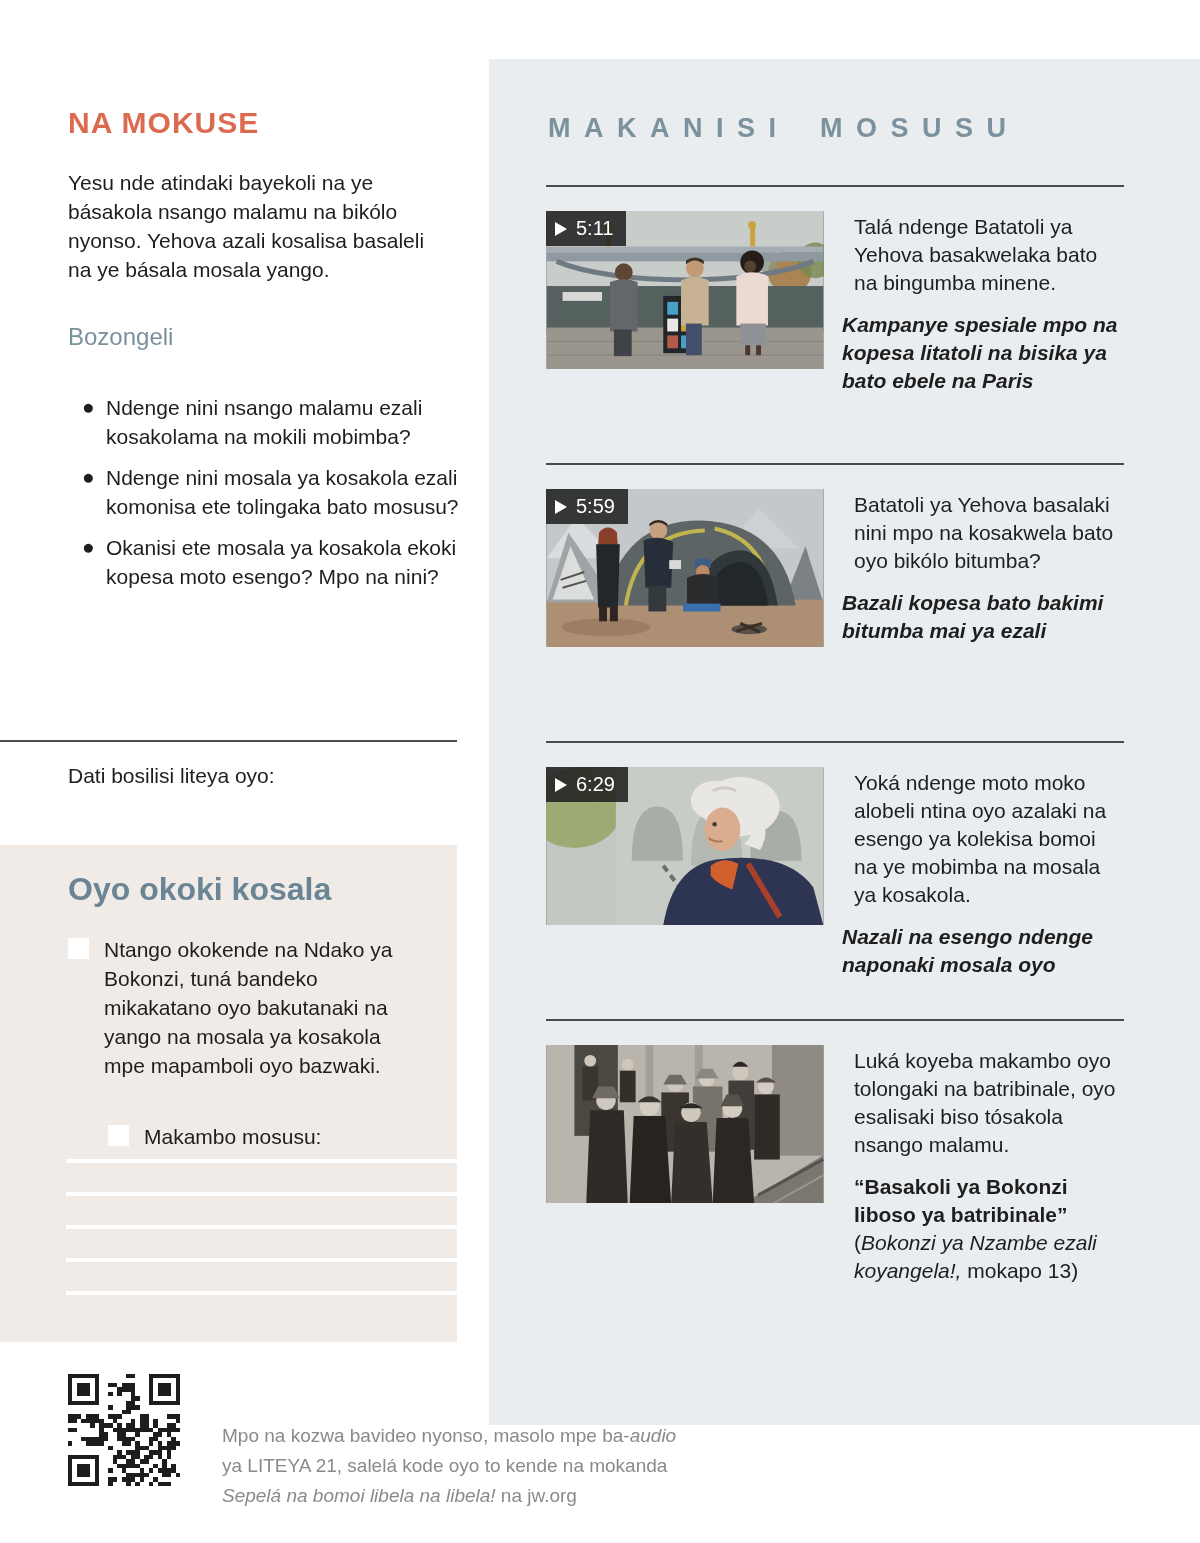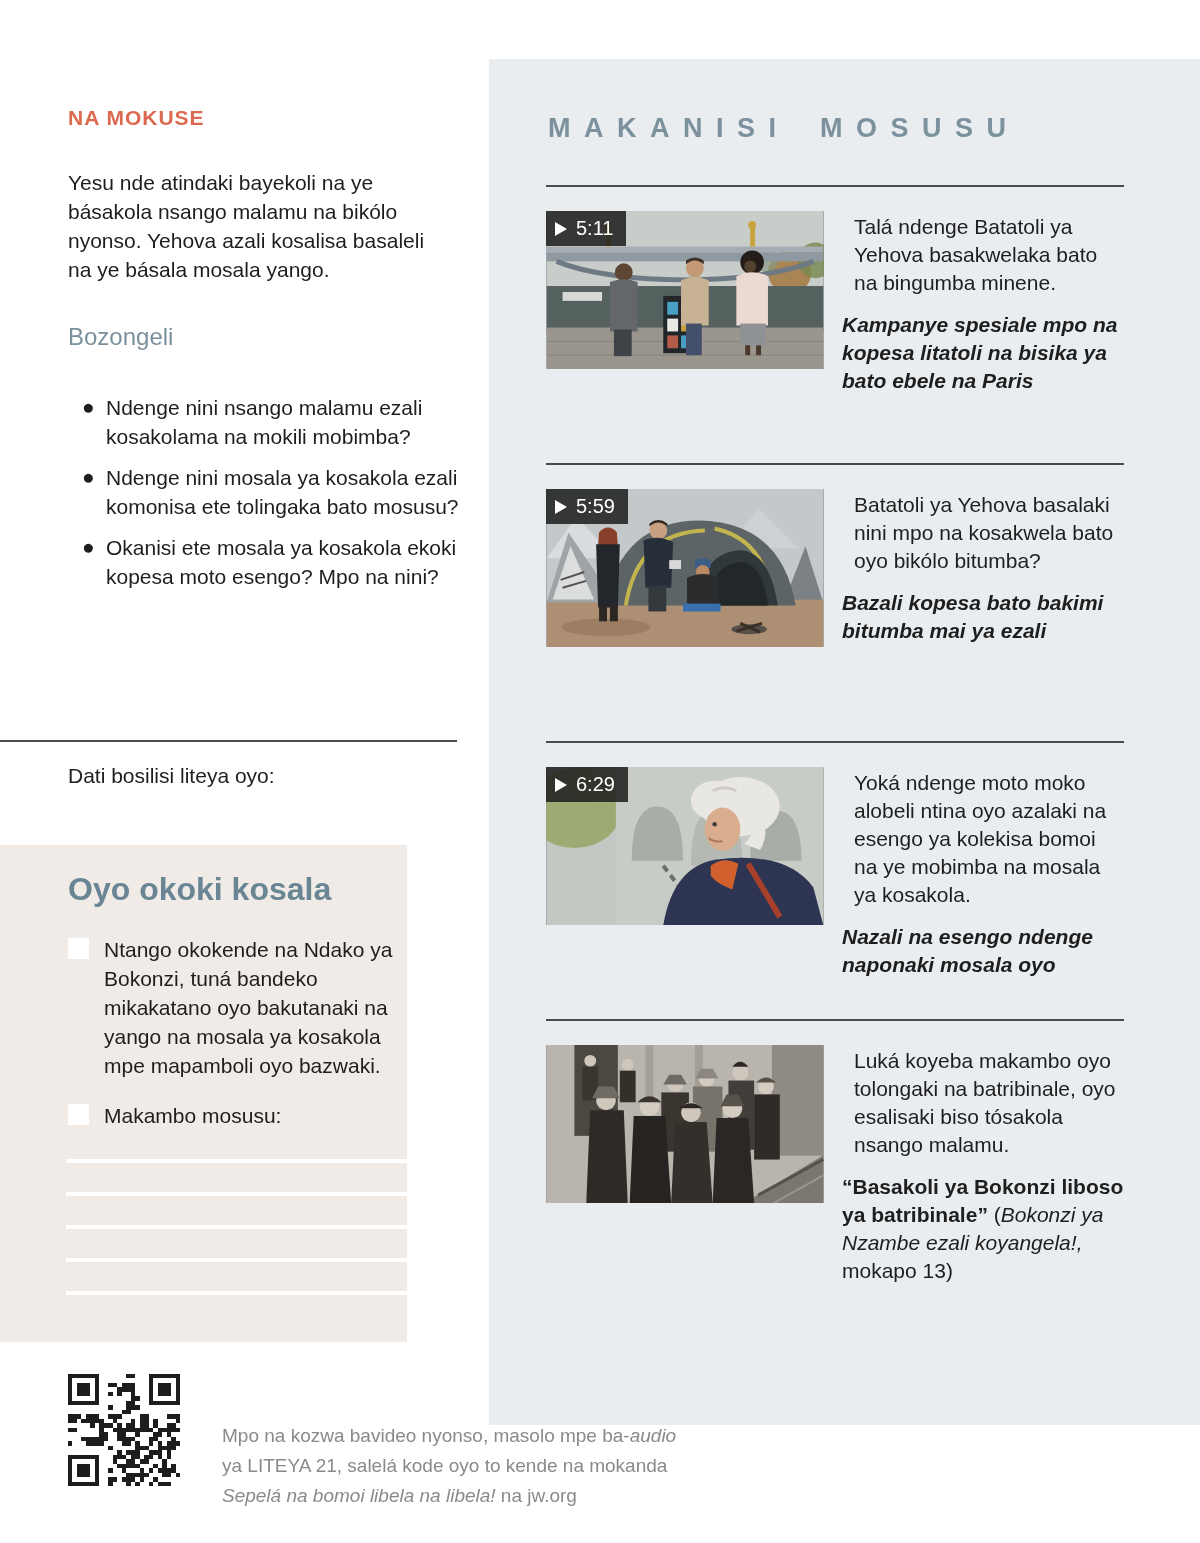--- a/index.html
+++ b/index.html
@@ -1,34 +1,34 @@
 <!DOCTYPE html>
 <html><head>
 <meta charset="utf-8">
 <style>
   html,body{margin:0;padding:0;background:#ffffff;}
   .page{position:relative;width:1200px;height:1543px;background:#ffffff;overflow:hidden;
         font-family:"Liberation Sans",sans-serif;color:#1e1e1e;}
 
   
-  .summary-title{position:absolute;left:68px;top:106px;font-size:21px;font-weight:800;
+  .summary-title{position:absolute;left:68px;top:106px;font-size:30px;font-weight:800;
                  letter-spacing:1px;color:#dc6a50;}
   .summary-text{position:absolute;left:68px;top:168px;width:378px;font-size:21px;line-height:29px;}
   .review-title{position:absolute;left:68px;top:323px;font-size:24px;font-weight:400;color:#7a909c;}
   .review-list{position:absolute;left:68px;top:393px;width:392px;margin:0;padding:0;list-style:none;}
   .review-list li{position:relative;padding-left:38px;margin-bottom:12px;font-size:21px;line-height:29px;}
   .review-list li .bullet{position:absolute;left:14px;top:-1px;font-size:21px;}
   .date-rule{position:absolute;left:0;top:740px;width:457px;height:0;border-top:2px solid #4d4d4d;}
   .date-label{position:absolute;left:68px;top:764px;font-size:21px;}
 
-  .todo-box{position:absolute;left:0;top:845px;width:407px;height:497px;background:#f1ebe7;}
+  .todo-box{position:absolute;left:0;top:845px;width:457px;height:497px;background:#f1ebe7;}
   .todo-title{position:absolute;left:68px;top:26px;font-size:32px;font-weight:600;color:#6a8594;}
   .todo-item{position:absolute;left:68px;width:356px;display:flex;gap:15px;font-size:21px;line-height:29px;}
   .todo-item.first{top:90px;gap:15px;}
-  .todo-item.second{top:256px;}
+  .todo-item.second{top:277px;margin-left:40px;}
   .checkbox{flex:none;width:21px;height:21px;background:#ffffff;margin-top:3px;}
   .write-lines{position:absolute;left:0;top:314px;right:0;}
   .write-line{height:4px;background:#ffffff;margin:0 0 29px 66px;}
 
   
   .right-panel{position:absolute;left:489px;top:59px;width:711px;height:1366px;background:#e9edf0;
                box-sizing:border-box;padding:0 76px 0 57px;}
   .right-title{padding-top:54px;margin:0 0 41px 2px;font-size:27px;font-weight:700;color:#7b919d;
                letter-spacing:0.5em;word-spacing:0.35em;white-space:nowrap;}
   .video-row{border-top:2px solid #4a4a4a;padding-top:24px;min-height:278px;box-sizing:border-box;
@@ -36,21 +36,21 @@
   .video-row.last{min-height:0;}
   .thumb{flex:none;position:relative;width:278px;height:158px;overflow:hidden;background:#9aa0a4;cursor:pointer;}
   .thumb svg{display:block;width:100%;height:100%;}
   .badge{position:absolute;left:0;top:0;display:flex;align-items:center;gap:9px;
          background:rgba(33,33,33,0.88);color:#ffffff;padding:6px 13px 6px 9px;font-size:20px;}
   .play-tri{width:0;height:0;border-left:12px solid #ffffff;border-top:7px solid transparent;
             border-bottom:7px solid transparent;}
   .vtext{flex:1;font-size:21px;line-height:28px;padding-top:2px;}
   .vtext .desc{margin:0 0 14px 12px;}
   .vtext .highlight{margin:0;font-weight:700;font-style:italic;}
-  .vtext .ref{margin:0;}
+  .vtext .ref{margin:12px;}
   .vtext .ref .q{font-weight:700;}
   .vtext .ref .src{font-style:italic;}
 
   
   .qr{position:absolute;left:68px;top:1374px;width:112px;height:112px;}
   .footer-text{position:absolute;left:198px;top:1421px;width:480px;font-size:19px;line-height:30px;color:#8a8a8a;margin-left:24px;}
   .footer-text .it{font-style:italic;}
 </style>
 </head>
 <body>

